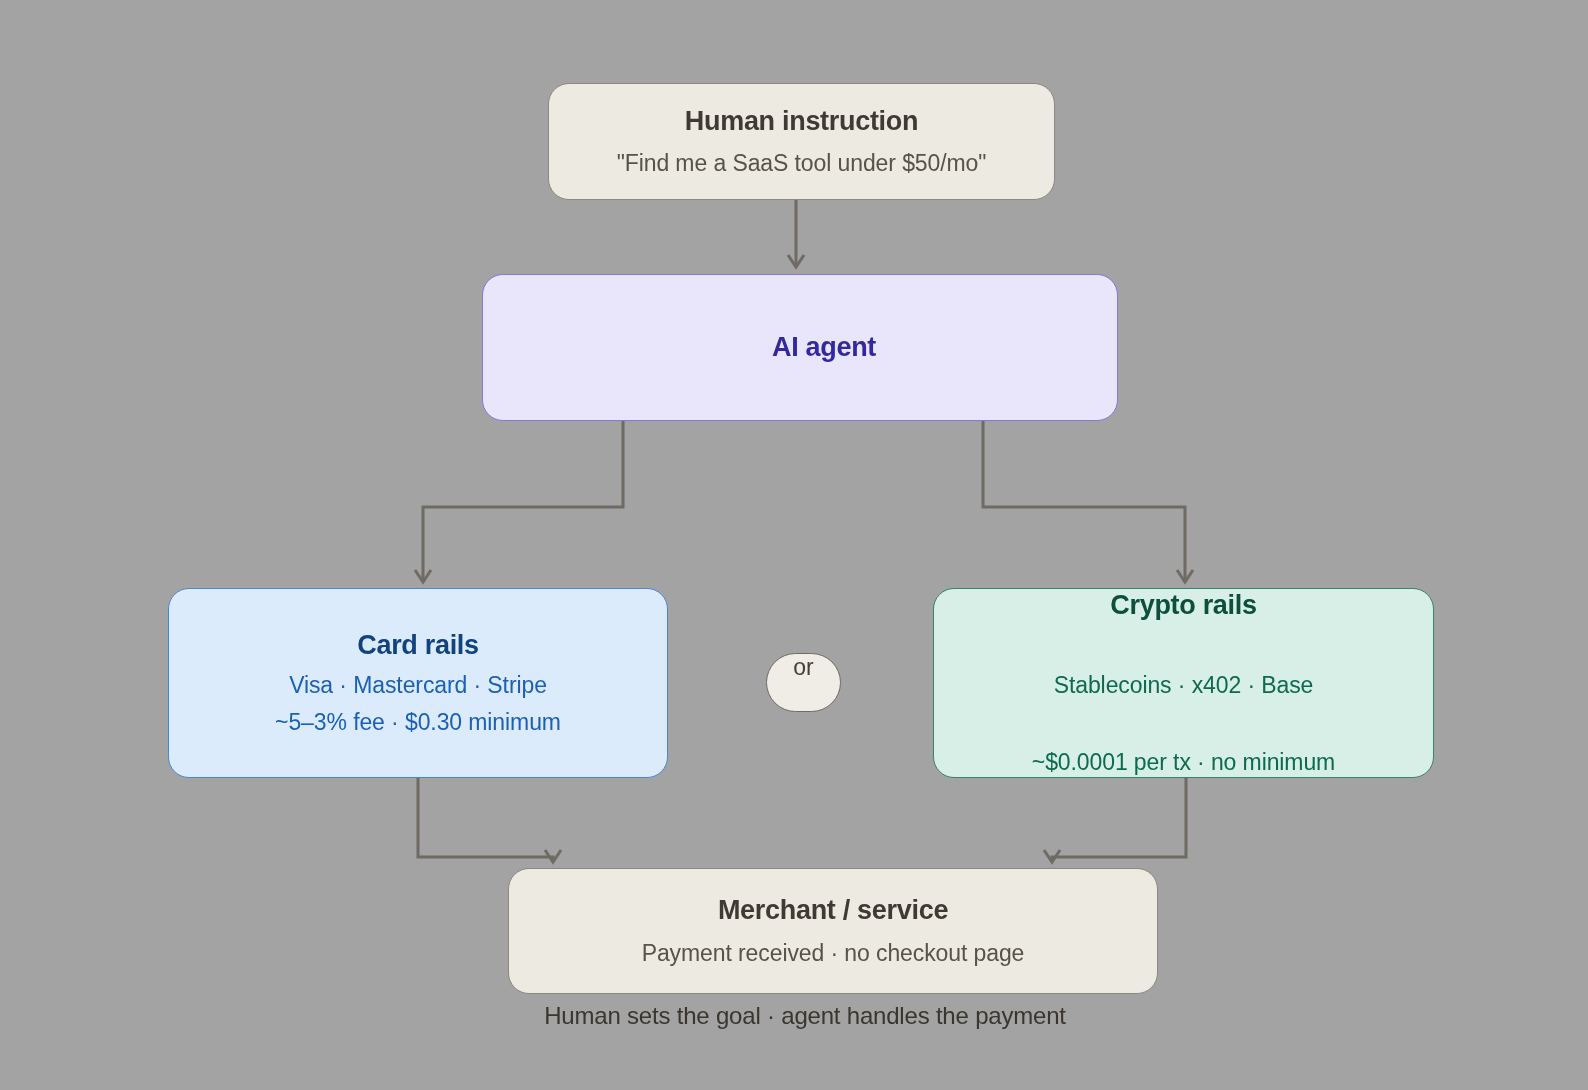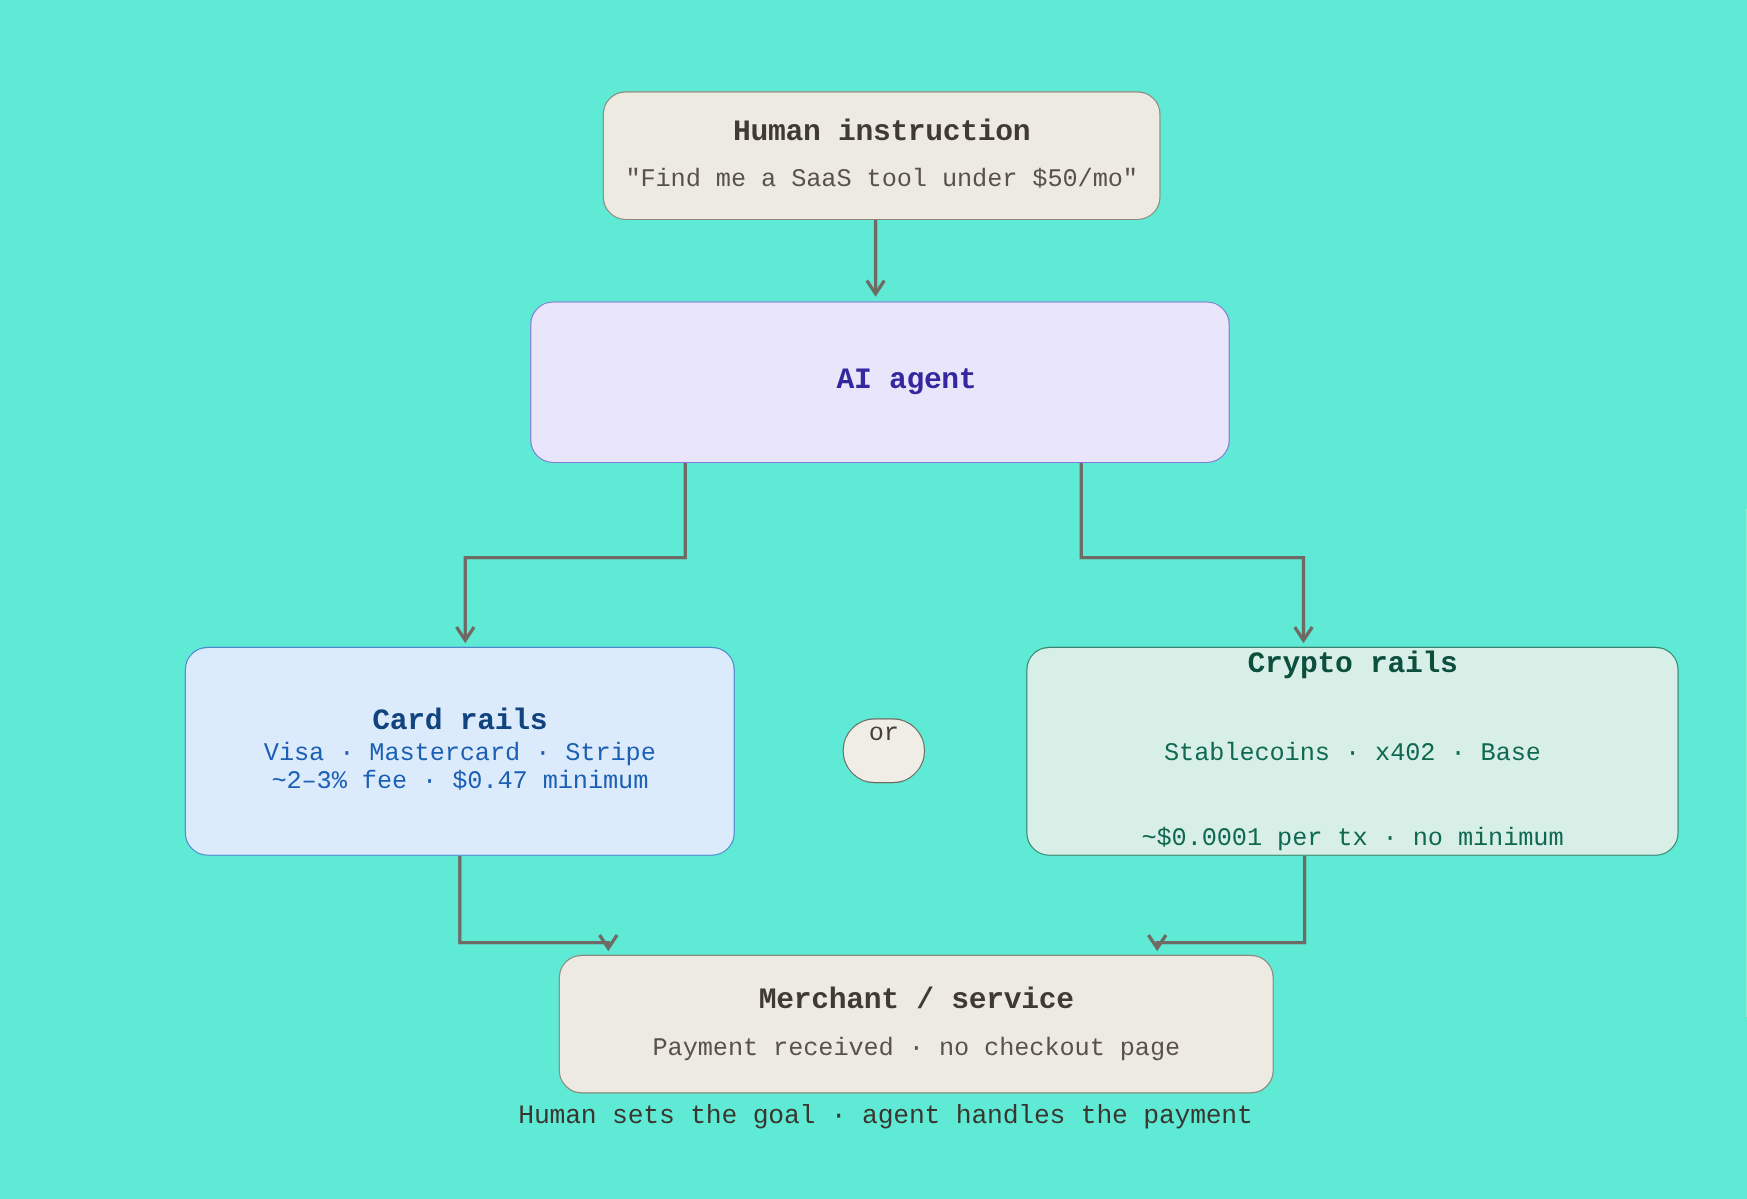--- a/index.html
+++ b/index.html
@@ -4,22 +4,22 @@
 <style>
   html, body {
     margin: 0;
     padding: 0;
     background: #f8f4f0;
   }
   .canvas {
     position: relative;
     width: 1588px;
     height: 1090px;
-    background: #5eead4;
-    font-family: Liberation Mono, monospace;
+    background: #a3a3a3;
+    font-family: Liberation Sans, sans-serif;
     overflow: hidden;
   }
   .connectors {
     position: absolute;
     left: 0;
     top: 0;
     width: 1588px;
     height: 1090px;
   }
   .node {
@@ -62,27 +62,27 @@
     gap: 18px;
     padding-left: 48px;
   }
   #node-agent .node-title { color: #33289e; }
   #node-agent .node-line  { color: #4a3ec3; }
   
   #node-card {
     left: 168px; top: 588px; width: 500px; height: 190px;
     background: #dcebfc;
     border-color: #4d86cf;
-    gap: 0;
+    gap: 12px;
   }
   #node-card .node-title { color: #11437f; }
   #node-card .node-line  { color: #1c60b4; }
   
   #node-crypto {
-    left: 933px; top: 588px; width: 593px; height: 190px;
+    left: 933px; top: 588px; width: 501px; height: 190px;
     background: #d7efe6;
     border-color: #37836e;
     gap: 16px;
   }
   #node-crypto .node-title { color: #0b4f3c; }
   #node-crypto .node-line  { color: #0e6950; margin-top: 36px; }
   
   .or-badge {
     position: absolute;
     left: 766px; top: 653px;
@@ -134,21 +134,21 @@
     <div class="node-line">"Find me a SaaS tool under $50/mo"</div>
   </div>
 
   <div class="node" id="node-agent">
     <div class="node-title">AI agent</div>
   </div>
 
   <div class="node" id="node-card">
     <div class="node-title">Card rails</div>
     <div class="node-line">Visa · Mastercard · Stripe</div>
-    <div class="node-line">~2–3% fee · $0.47 minimum</div>
+    <div class="node-line">~5–3% fee · $0.30 minimum</div>
   </div>
 
   <div class="or-badge">
     <span>or</span>
   </div>
 
   <div class="node" id="node-crypto">
     <div class="node-title">Crypto rails</div>
     <div class="node-line">Stablecoins · x402 · Base</div>
     <div class="node-line">~$0.0001 per tx · no minimum</div>

